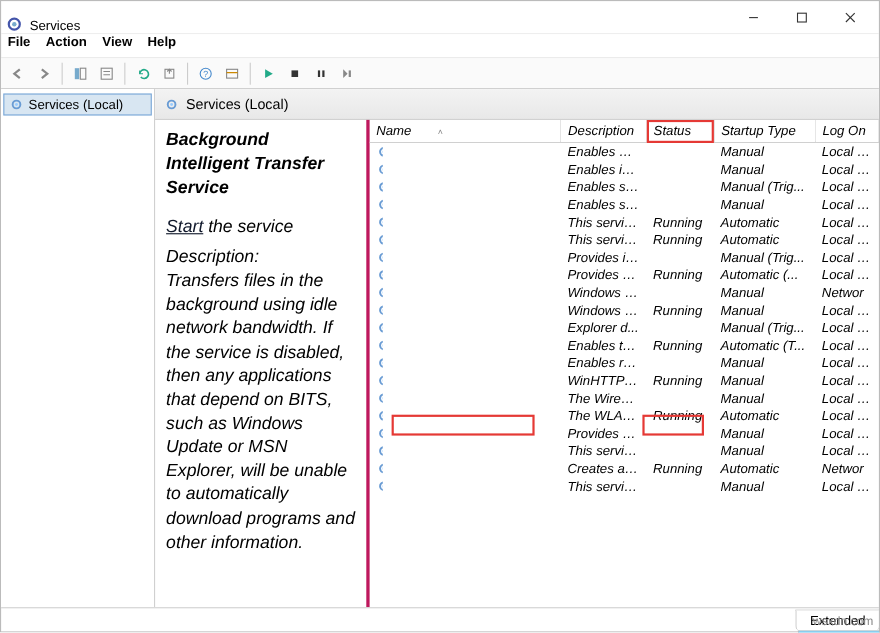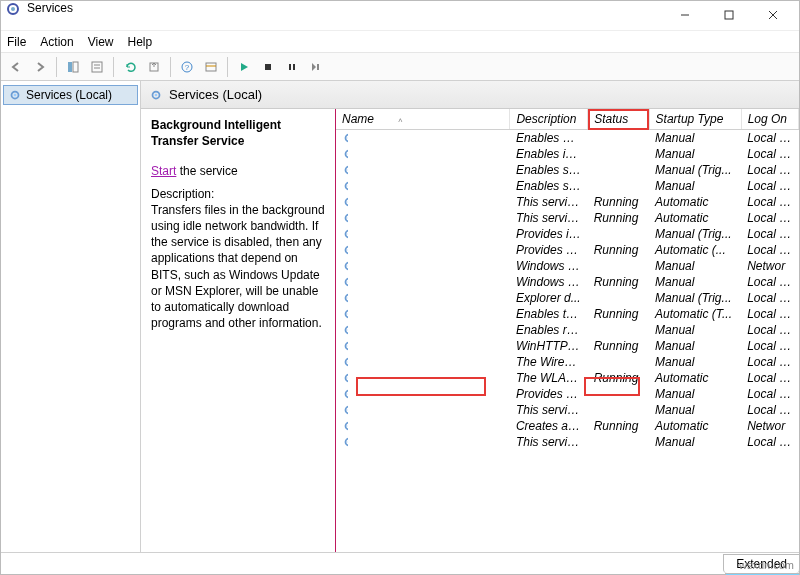--- a/index.html
+++ b/index.html
@@ -1,35 +1,35 @@
 <!DOCTYPE html>
 <html><head>
 <meta charset="utf-8">
 <style>
 * { box-sizing: border-box; margin: 0; padding: 0; font-family: "Segoe UI", Tahoma, sans-serif; }
 body { width: 800px; height: 575px; background: #fff; overflow: hidden; font-size: 12px; color: #000; }
 .window { width: 100%; height: 100%; border: 1px solid #bbb; display: flex; flex-direction: column; }
-.titlebar { height: 30px; display: flex; align-items: flex-start; padding: 0 4px; border-bottom: 1px solid #eee; }
+.titlebar { height: 30px; display: flex; align-items: flex-end; padding: 0 4px; border-bottom: 1px solid #eee; }
 .titlebar .icon { width: 16px; height: 16px; margin-right: 6px; }
 .titlebar .title { flex: 1; font-size: 12px; }
 .titlebar .wbtn { width: 44px; height: 28px; display: flex; align-items: center; justify-content: center; }
-.menubar { height: 22px; display: flex; align-items: center; padding: 0 6px; gap: 14px; border-bottom: 1px solid #e6e6e6; }
+.menubar { height: 22px; display: flex; padding: 0 6px; gap: 14px; border-bottom: 1px solid #e6e6e6; font-weight: bold; }
 .menubar span { font-size: 12px; }
 .toolbar { height: 28px; display: flex; align-items: center; padding: 0 4px; gap: 2px; border-bottom: 1px solid #d0d0d0; background: #fafafa; }
 .toolbar .tb { width: 22px; height: 22px; display: flex; align-items: center; justify-content: center; border: 1px solid transparent; }
 .toolbar .sep { width: 1px; height: 20px; background: #ccc; margin: 0 3px; }
 .body { flex: 1; display: flex; min-height: 0; }
 .tree { width: 140px; border-right: 1px solid #d0d0d0; padding: 4px 2px; background: #fff; }
 .tree-item { display: flex; align-items: center; gap: 4px; padding: 2px 4px; border: 1px solid #7aa7d8; background: #d8e6f2; font-size: 12px; }
 .right { flex: 1; display: flex; flex-direction: column; min-width: 0; }
 .panel-hdr { height: 28px; display: flex; align-items: center; gap: 6px; padding: 0 8px; background: linear-gradient(#f3f3f3,#e8e8e8); border-bottom: 1px solid #ccc; font-size: 13px; }
 .content { flex: 1; display: flex; min-height: 0; }
-.ext { width: 195px; padding: 8px 10px; border-right: 1px solid #be185d; font-size: 12px; line-height: 1.35; }
+.ext { width: 195px; padding: 8px 10px; border-right: 3px solid #be185d; font-size: 16px; line-height: 1.35; font-style: italic; }
 .ext .svc-name { font-weight: 600; margin-bottom: 14px; display: block; }
-.ext .startlink { color: #a21caf; text-decoration: underline; }
+.ext .startlink { color: #0f172a; text-decoration: underline; }
 .ext .desc-lbl { margin-top: 6px; display: block; }
 .list { flex: 1; overflow: auto; min-width: 0; }
 .list table { border-collapse: collapse; width: 100%; font-size: 12px; }
 .list th { text-align: left; font-weight: 400; padding: 3px 6px; border-right: 1px solid #e4e4e4; border-bottom: 1px solid #d0d0d0; background: #fff; position: sticky; top: 0; white-space: nowrap; }
 .list th .sorter { display:inline-block; margin-left:24px; color:#888; font-size:8px;}
 .list td { padding: 1px 6px; white-space: nowrap; overflow: hidden; text-overflow: ellipsis; max-width: 0; }
 .list td.namecell { display:flex; align-items:center; gap:4px; }
 th.redbox { outline: 2px solid #e53935; outline-offset: -2px; }
 .gear { width:14px; height:14px; flex-shrink:0; }
 .tabs { height: 22px; display: flex; align-items: flex-end; padding-left: 140px; border-top: 1px solid #d0d0d0; flex-direction: column; }

